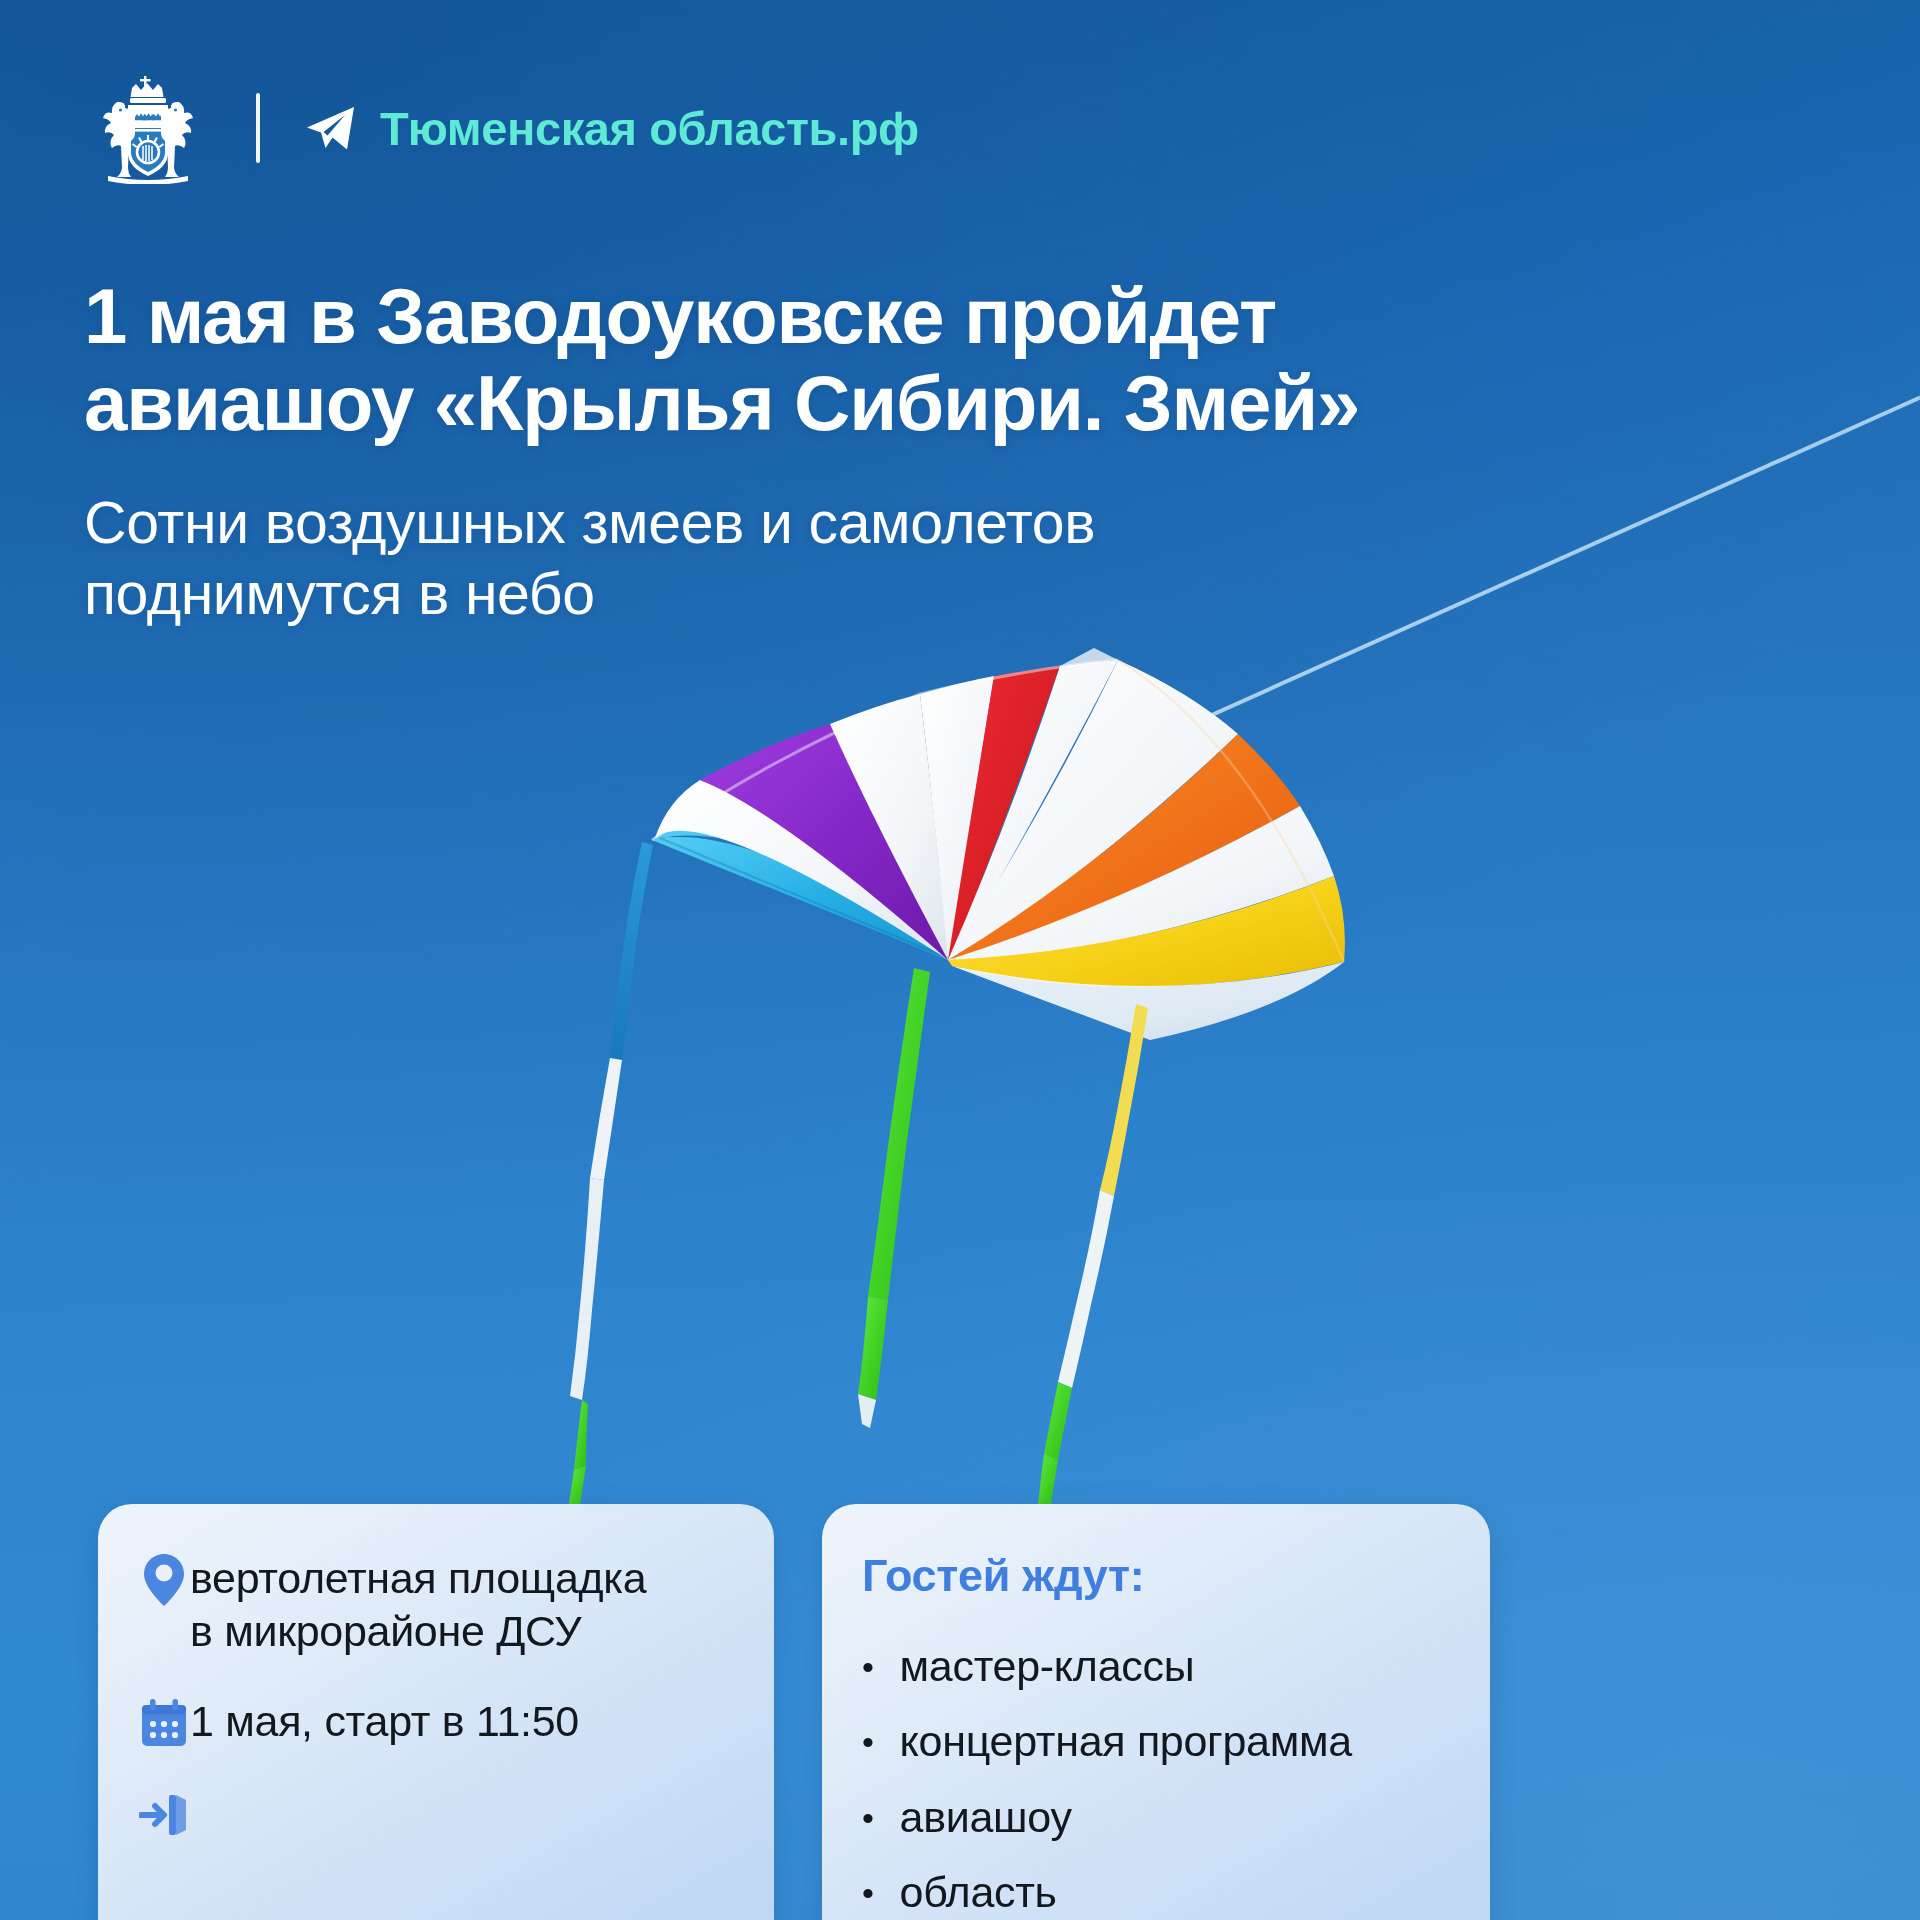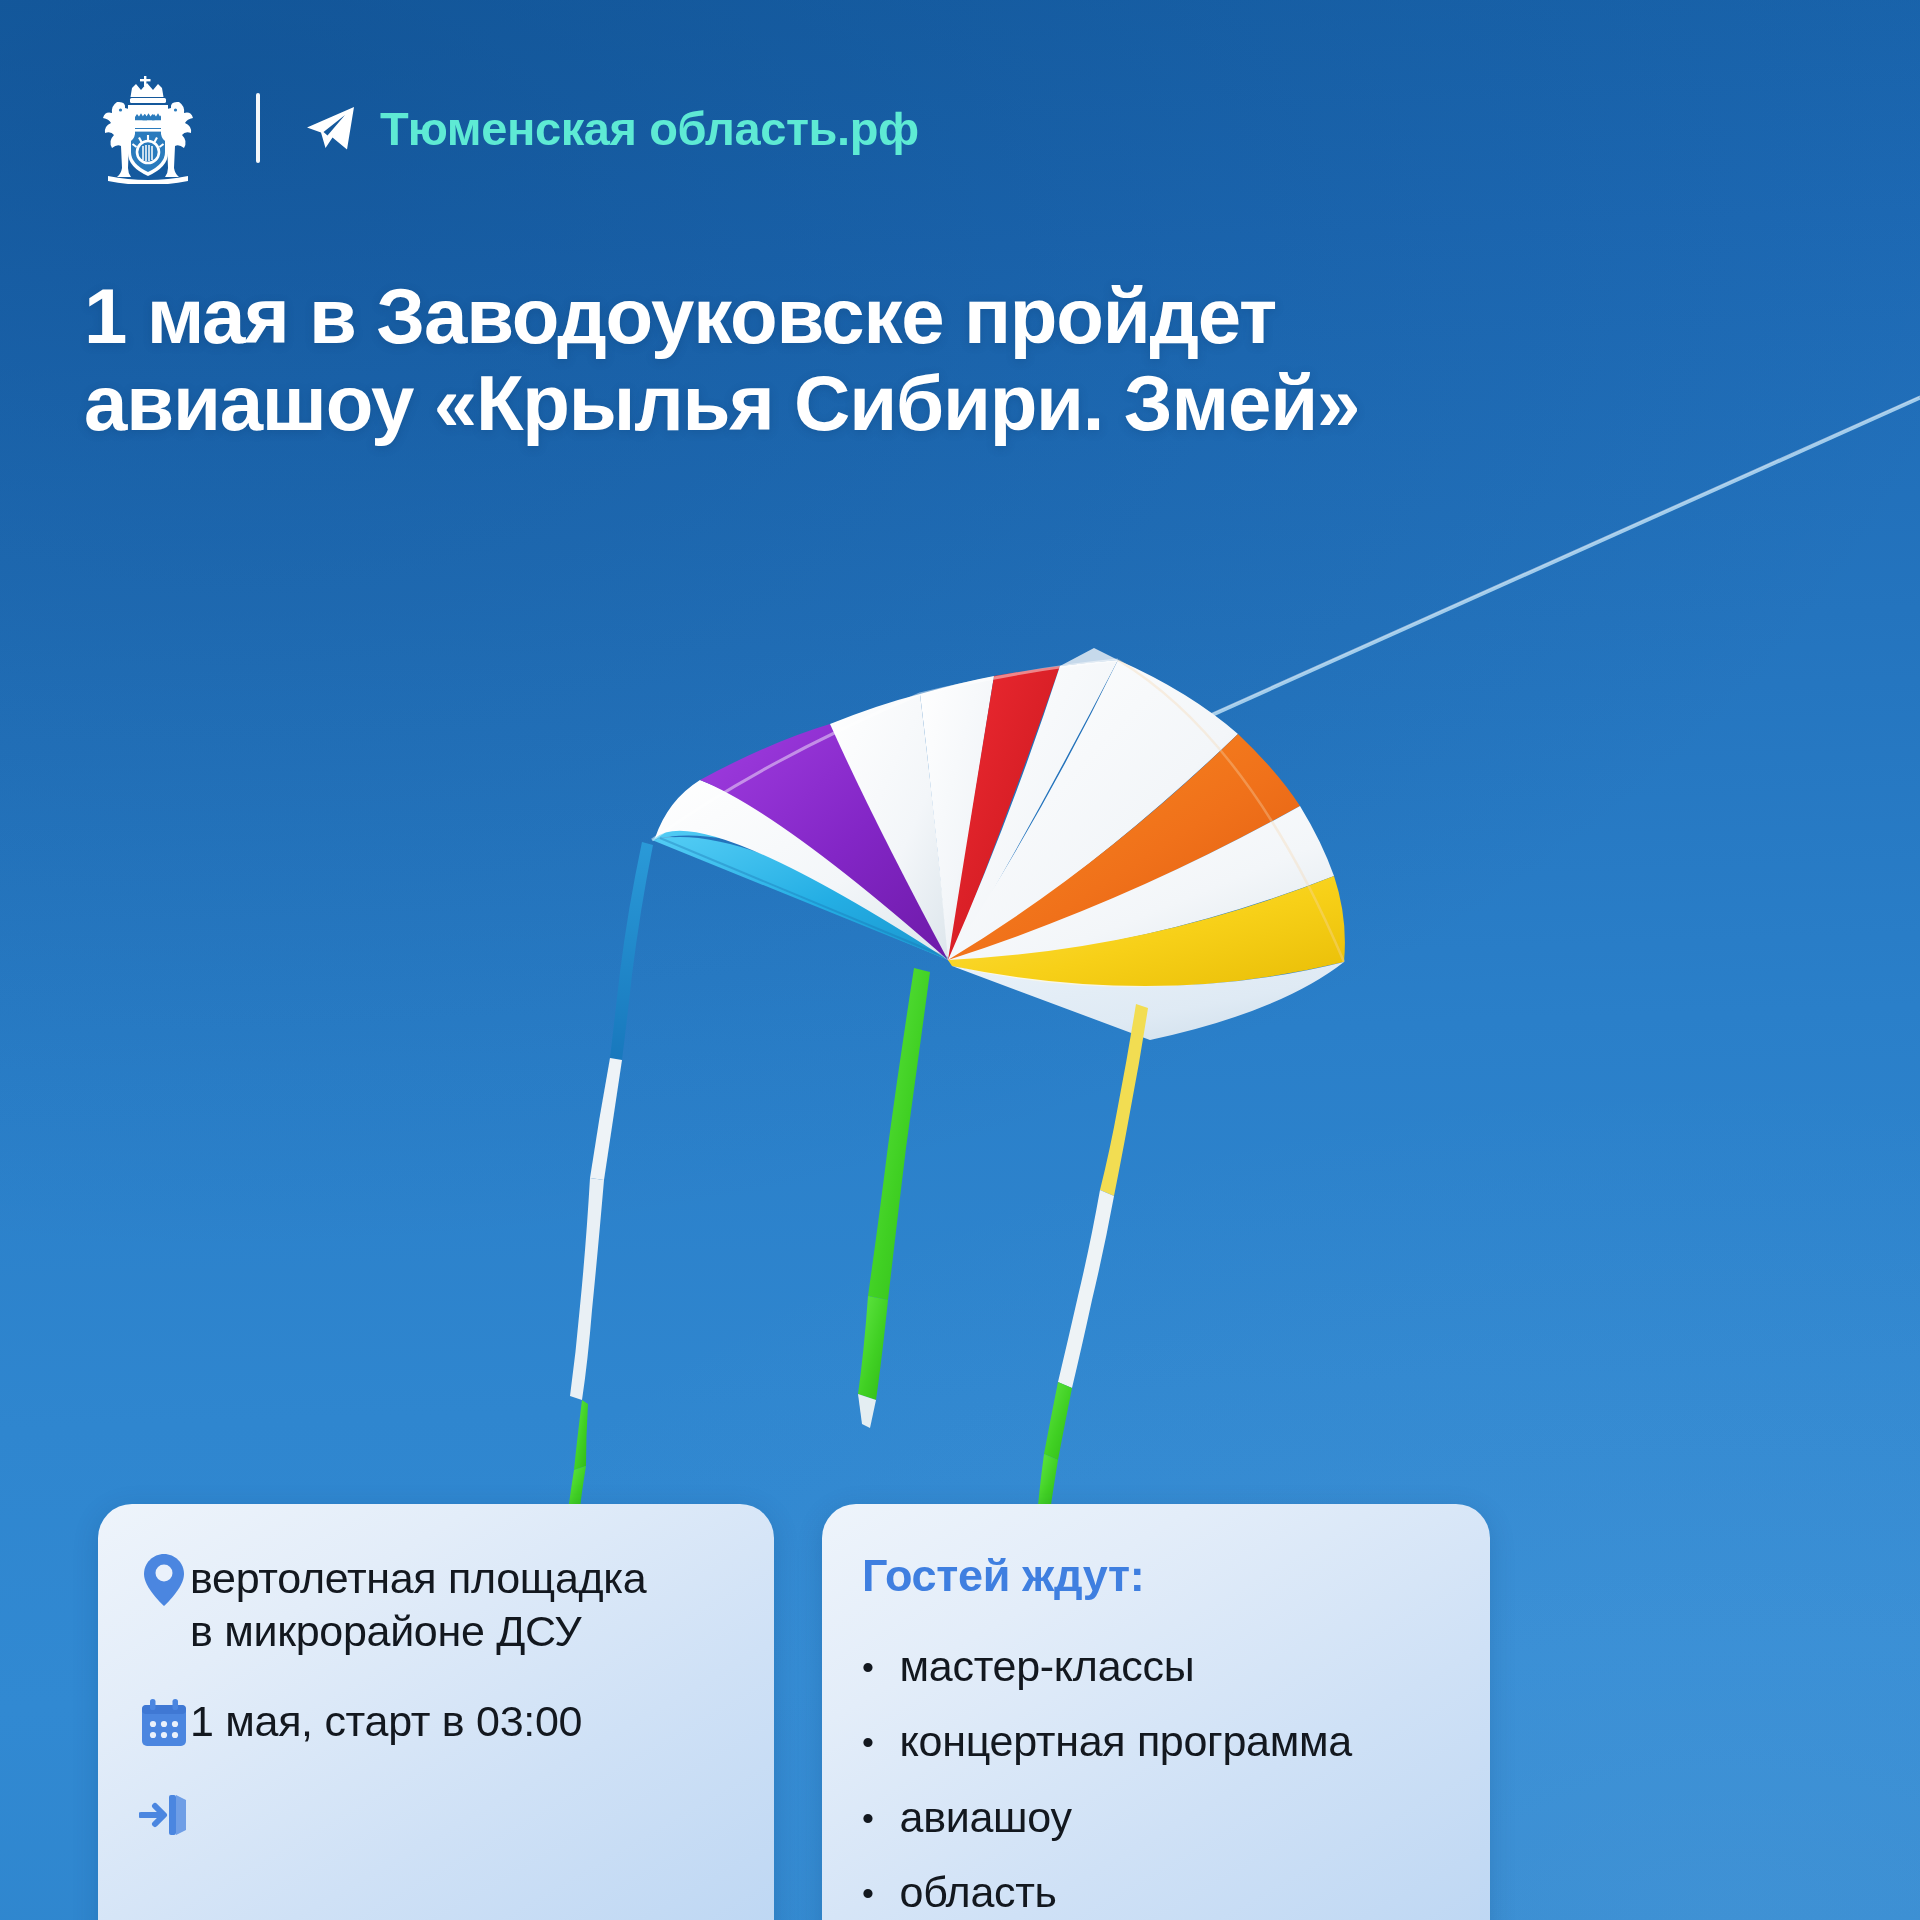--- a/index.html
+++ b/index.html
@@ -341,20 +341,22 @@
     <svg class="tg-plane" viewBox="0 0 52 48">
       <path d="M50 3 L3 23.5 L17 28.5 L21.5 44 L28.5 33.5 L43 45.5 Z M19.5 28 L41 11 L23.5 31.5 Z" fill="#ffffff"></path>
     </svg>
     <span class="tg-name">Тюменская область.рф</span>
   </div>
 </div>
 
 <div class="text-block">
   <h1 class="headline">1 мая в Заводоуковске пройдет
 авиашоу «Крылья Сибири. Змей»</h1>
+  <p class="subhead">Сотни воздушных змеев и самолетов
+поднимутся в небо</p>
 </div>
 
 <div class="cards">
 
   <div class="card card-left">
 
     <div class="info-row">
       <span class="info-icon">
         <svg width="44" height="56" viewBox="0 0 44 56">
           <path d="M22 2 C11 2 2 11 2 22 C2 36 22 54 22 54 C22 54 42 36 42 22 C42 11 33 2 22 2 Z" fill="#4b86e0"></path>
@@ -375,21 +377,21 @@
           <g fill="#eaf1fb">
             <circle cx="13" cy="26" r="3.1"></circle>
               <circle cx="24" cy="26" r="3.1"></circle>
               <circle cx="35" cy="26" r="3.1"></circle>
             <circle cx="13" cy="37" r="3.1"></circle>
               <circle cx="24" cy="37" r="3.1"></circle>
               <circle cx="35" cy="37" r="3.1"></circle>
           </g>
         </svg>
       </span>
-      <span class="info-text">1 мая, старт в 03:00</span>
+      <span class="info-text">1 мая, старт в 11:50</span>
     </div>
 
     <div class="info-row">
       <span class="info-icon">
         <svg width="50" height="48" viewBox="0 0 50 48">
           <path d="M2 24 h22 M16 15 l9 9 l-9 9" fill="none" stroke="#4b86e0" stroke-width="6" stroke-linecap="round" stroke-linejoin="round"></path>
           <rect x="30" y="4" width="7" height="40" rx="2" fill="#4b86e0"></rect>
           <path d="M37 4 L47 9 V39 L37 44 Z" fill="#4b86e0" opacity="0.75"></path>
         </svg>
       </span>

